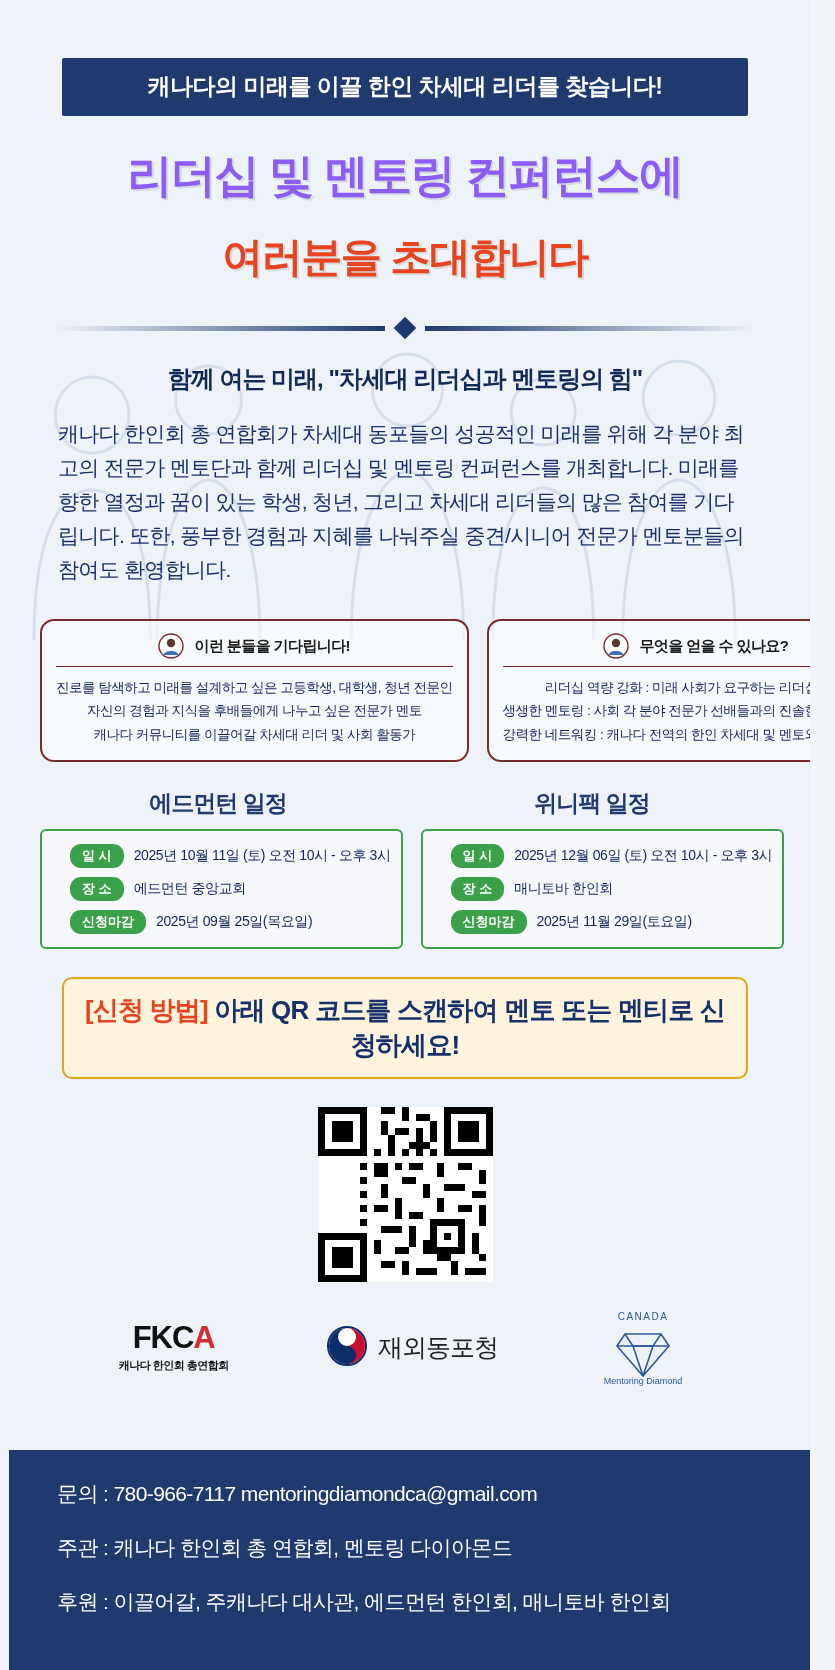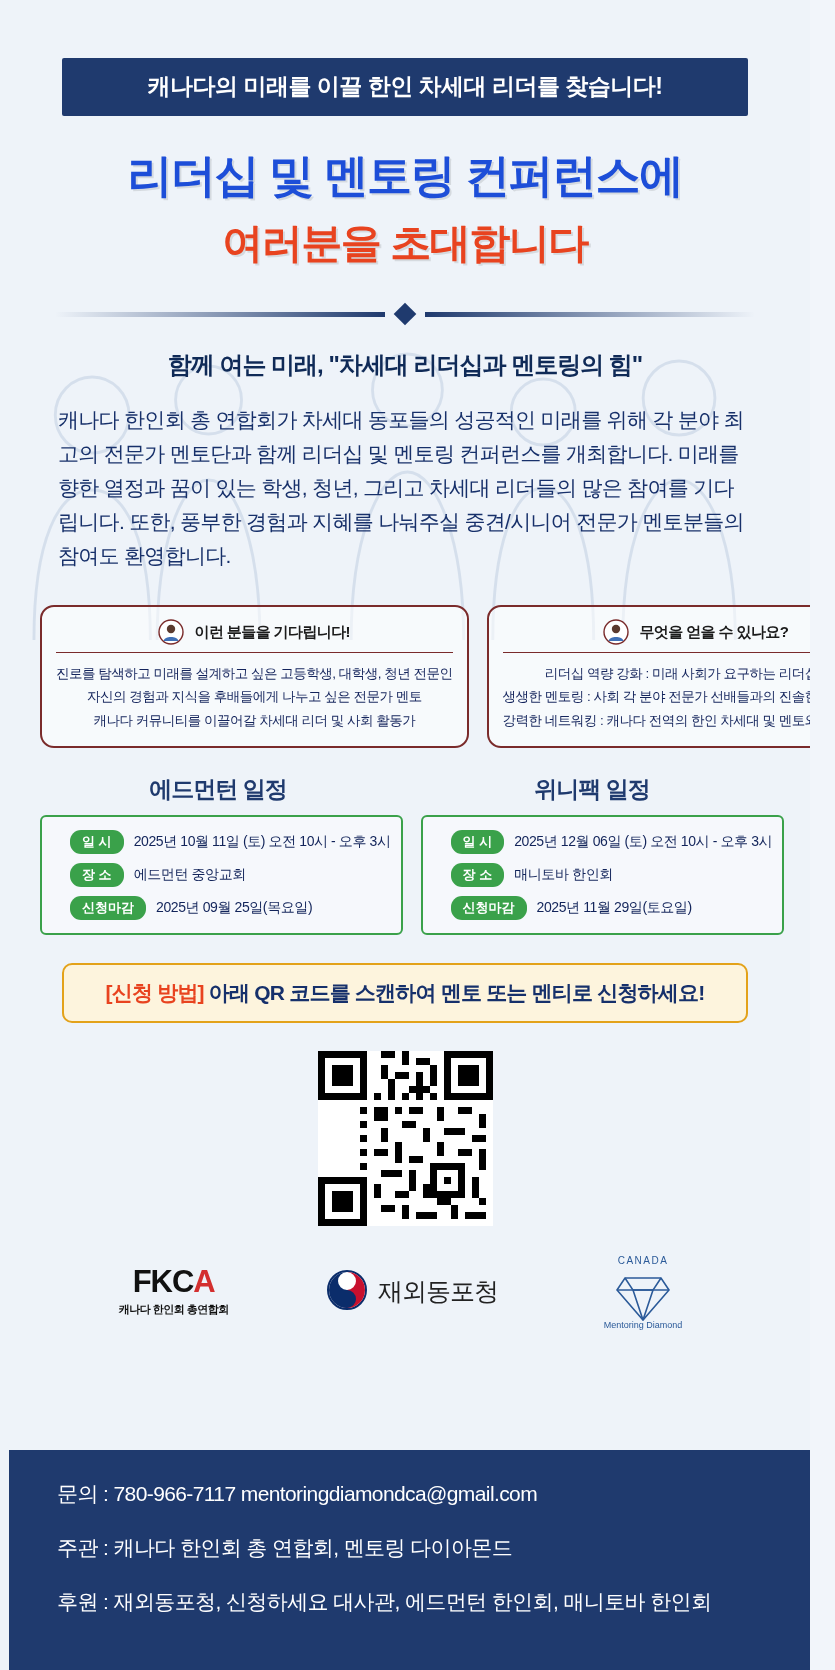--- a/index.html
+++ b/index.html
@@ -45,26 +45,26 @@
     padding: 13px 0 14px 0;
     border-radius: 2px;
   }
 
   
   .title1 {
     margin-top: 30px;
     text-align: center;
     font-size: 45px;
     font-weight: bold;
-    color: #1d4ed8;
+    color: #8b5cf6;
     letter-spacing: -1.5px;
     text-shadow: 2px 2px 0 rgba(0,0,0,0.10);
   }
   .title2 {
-    margin-top: 10px;
+    margin-top: 24px;
     text-align: center;
     font-size: 41px;
     font-weight: bold;
     color: #e8431f;
     letter-spacing: -1.5px;
     text-shadow: 2px 2px 0 rgba(0,0,0,0.10);
   }
 
   
   .divider {
@@ -208,21 +208,21 @@
   }
 
   
   .apply {
     margin: 28px 62px 0 62px;
     border: 2px solid #e3a21a;
     border-radius: 10px;
     background: #fdf4dd;
     text-align: center;
     padding: 14px 10px;
-    font-size: 21px;
+    font-size: 26px;
     font-weight: bold;
     letter-spacing: -0.8px;
     color: #16306b;
   }
   .apply .hl { color: #e8431f; }
 
   
   .qr-wrap {
     margin: 28px auto 0 auto;
     width: 175px; height: 175px;
@@ -518,16 +518,16 @@
         </svg>
       </div>
 
     </div>
 
   </div>
 
   <div class="footer">
     <div>문의 : 780-966-7117  mentoringdiamondca@gmail.com</div>
     <div>주관 : 캐나다 한인회 총 연합회, 멘토링 다이아몬드</div>
-    <div>후원 : 재외동포청, 신청하세요 대사관, 에드먼턴 한인회, 매니토바 한인회</div>
+    <div>후원 : 이끌어갈, 주캐나다 대사관, 에드먼턴 한인회, 매니토바 한인회</div>
   </div>
 
 </div>
 
 </body></html>

